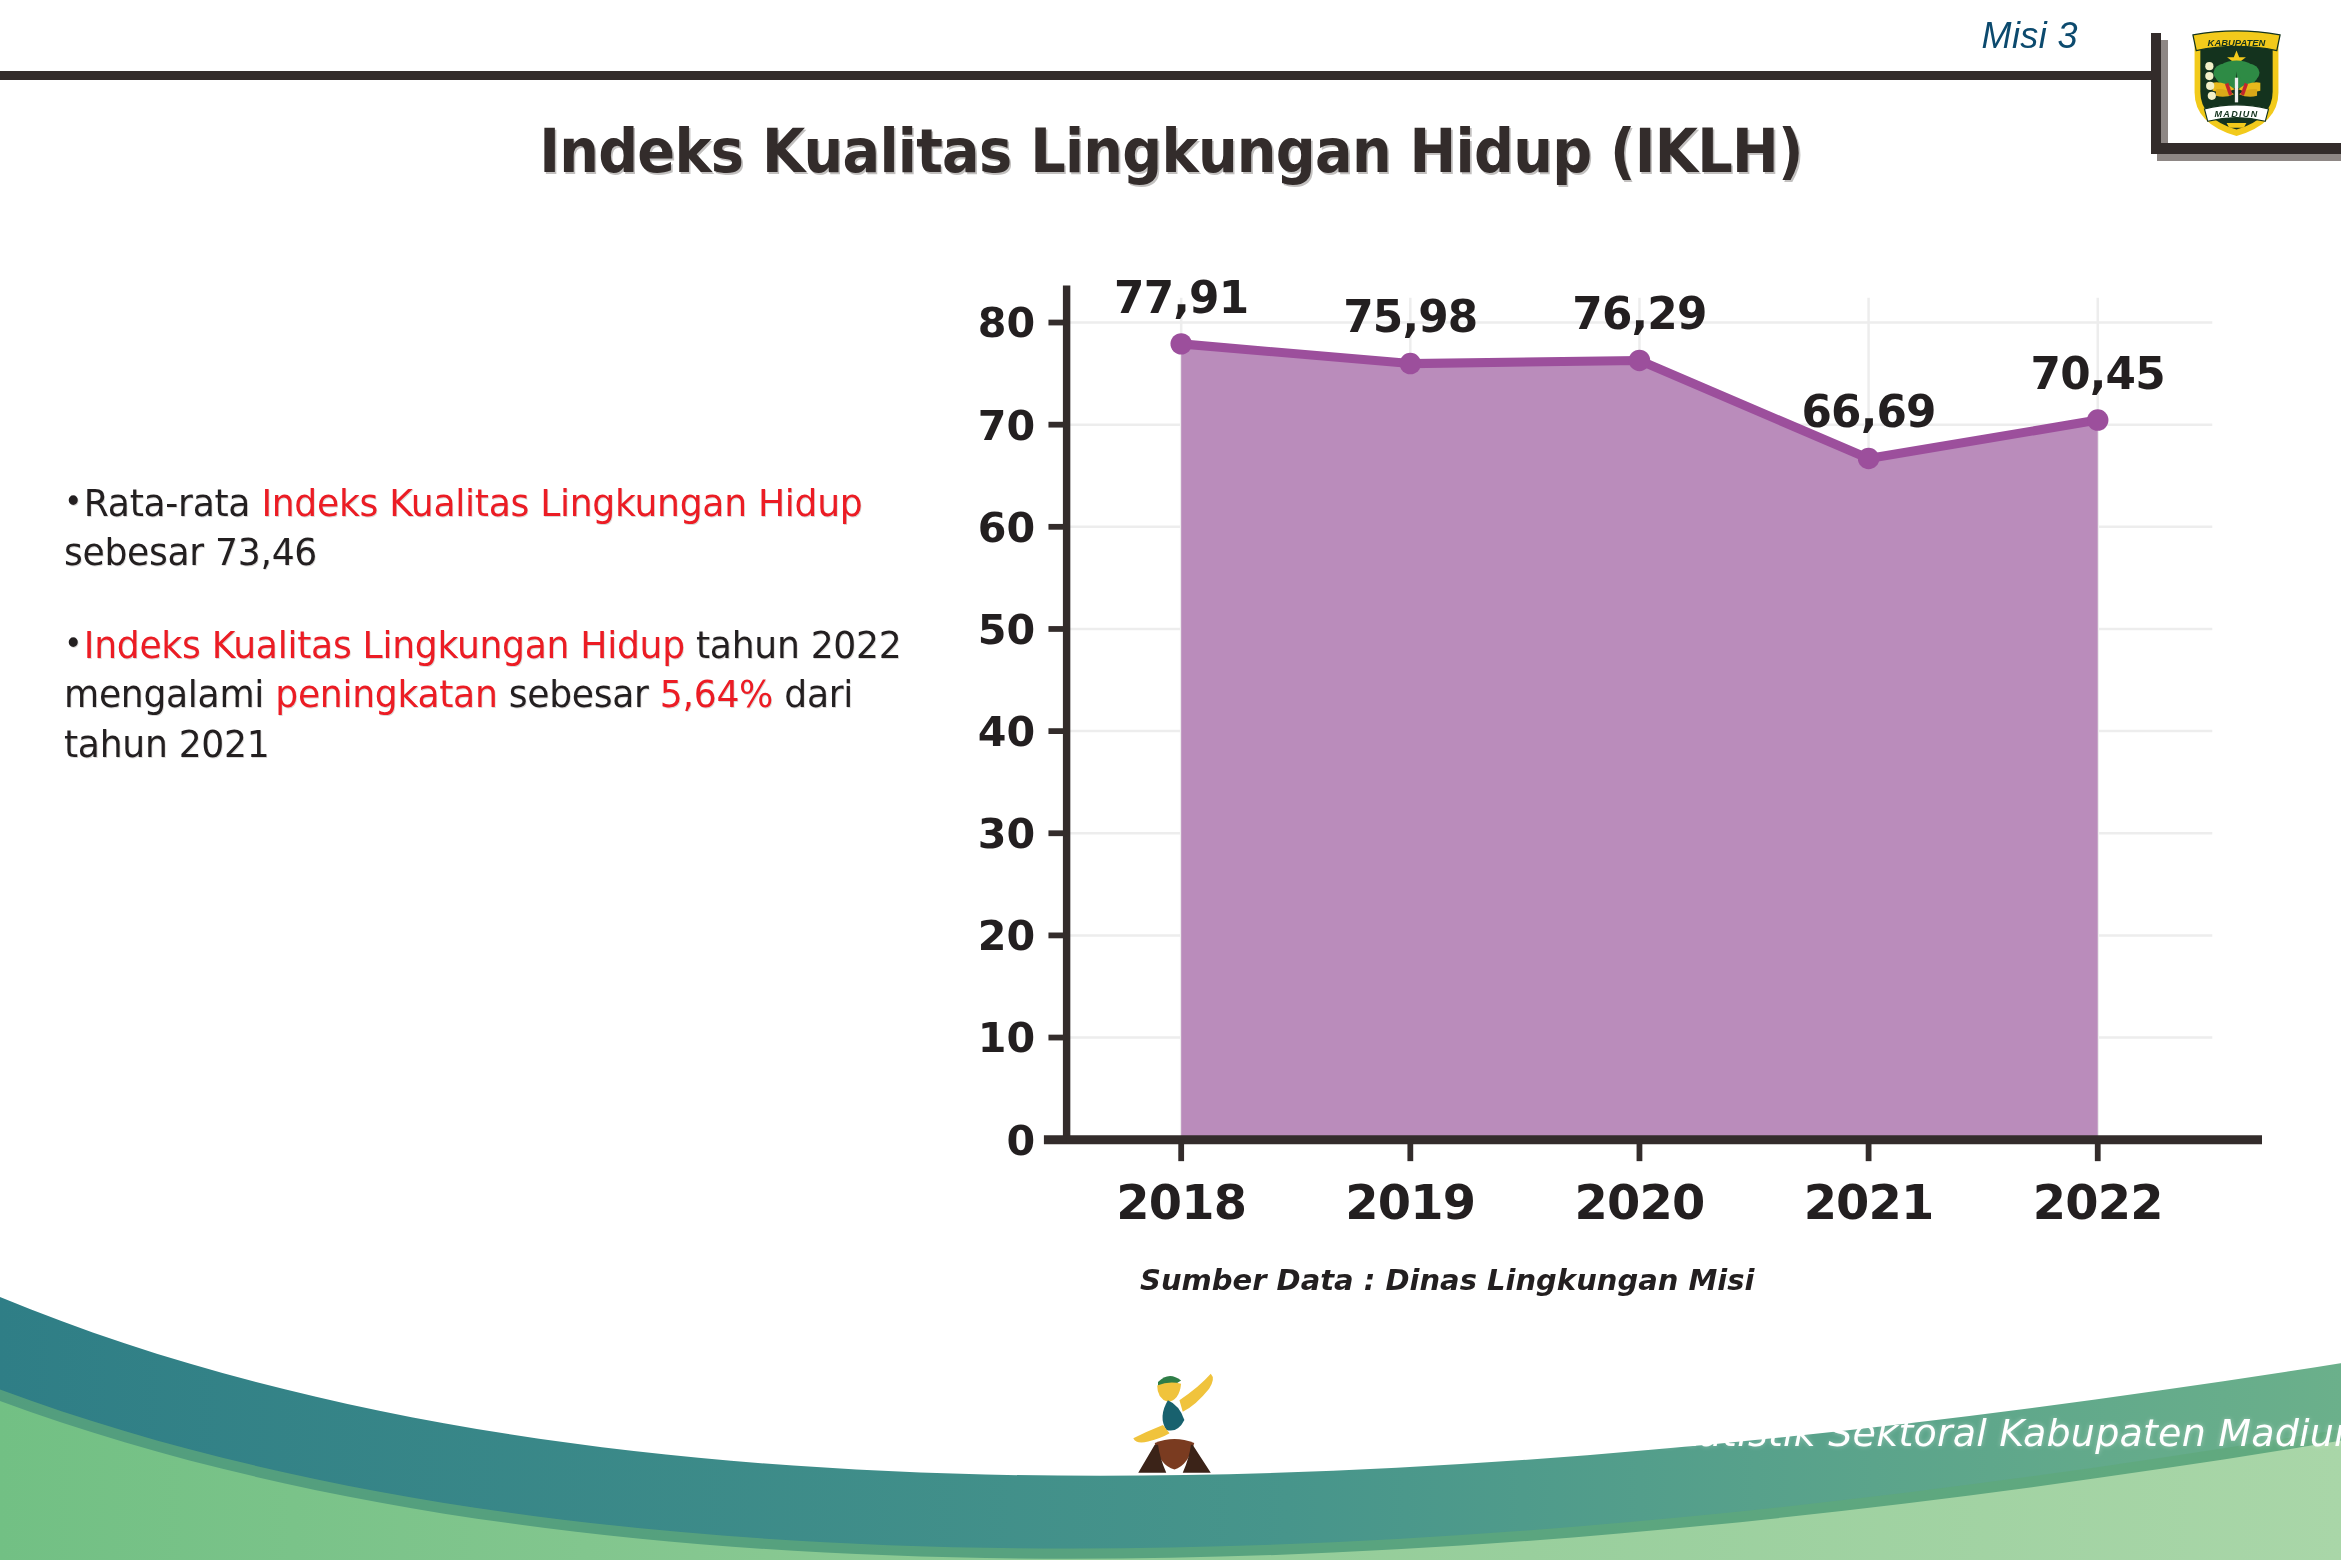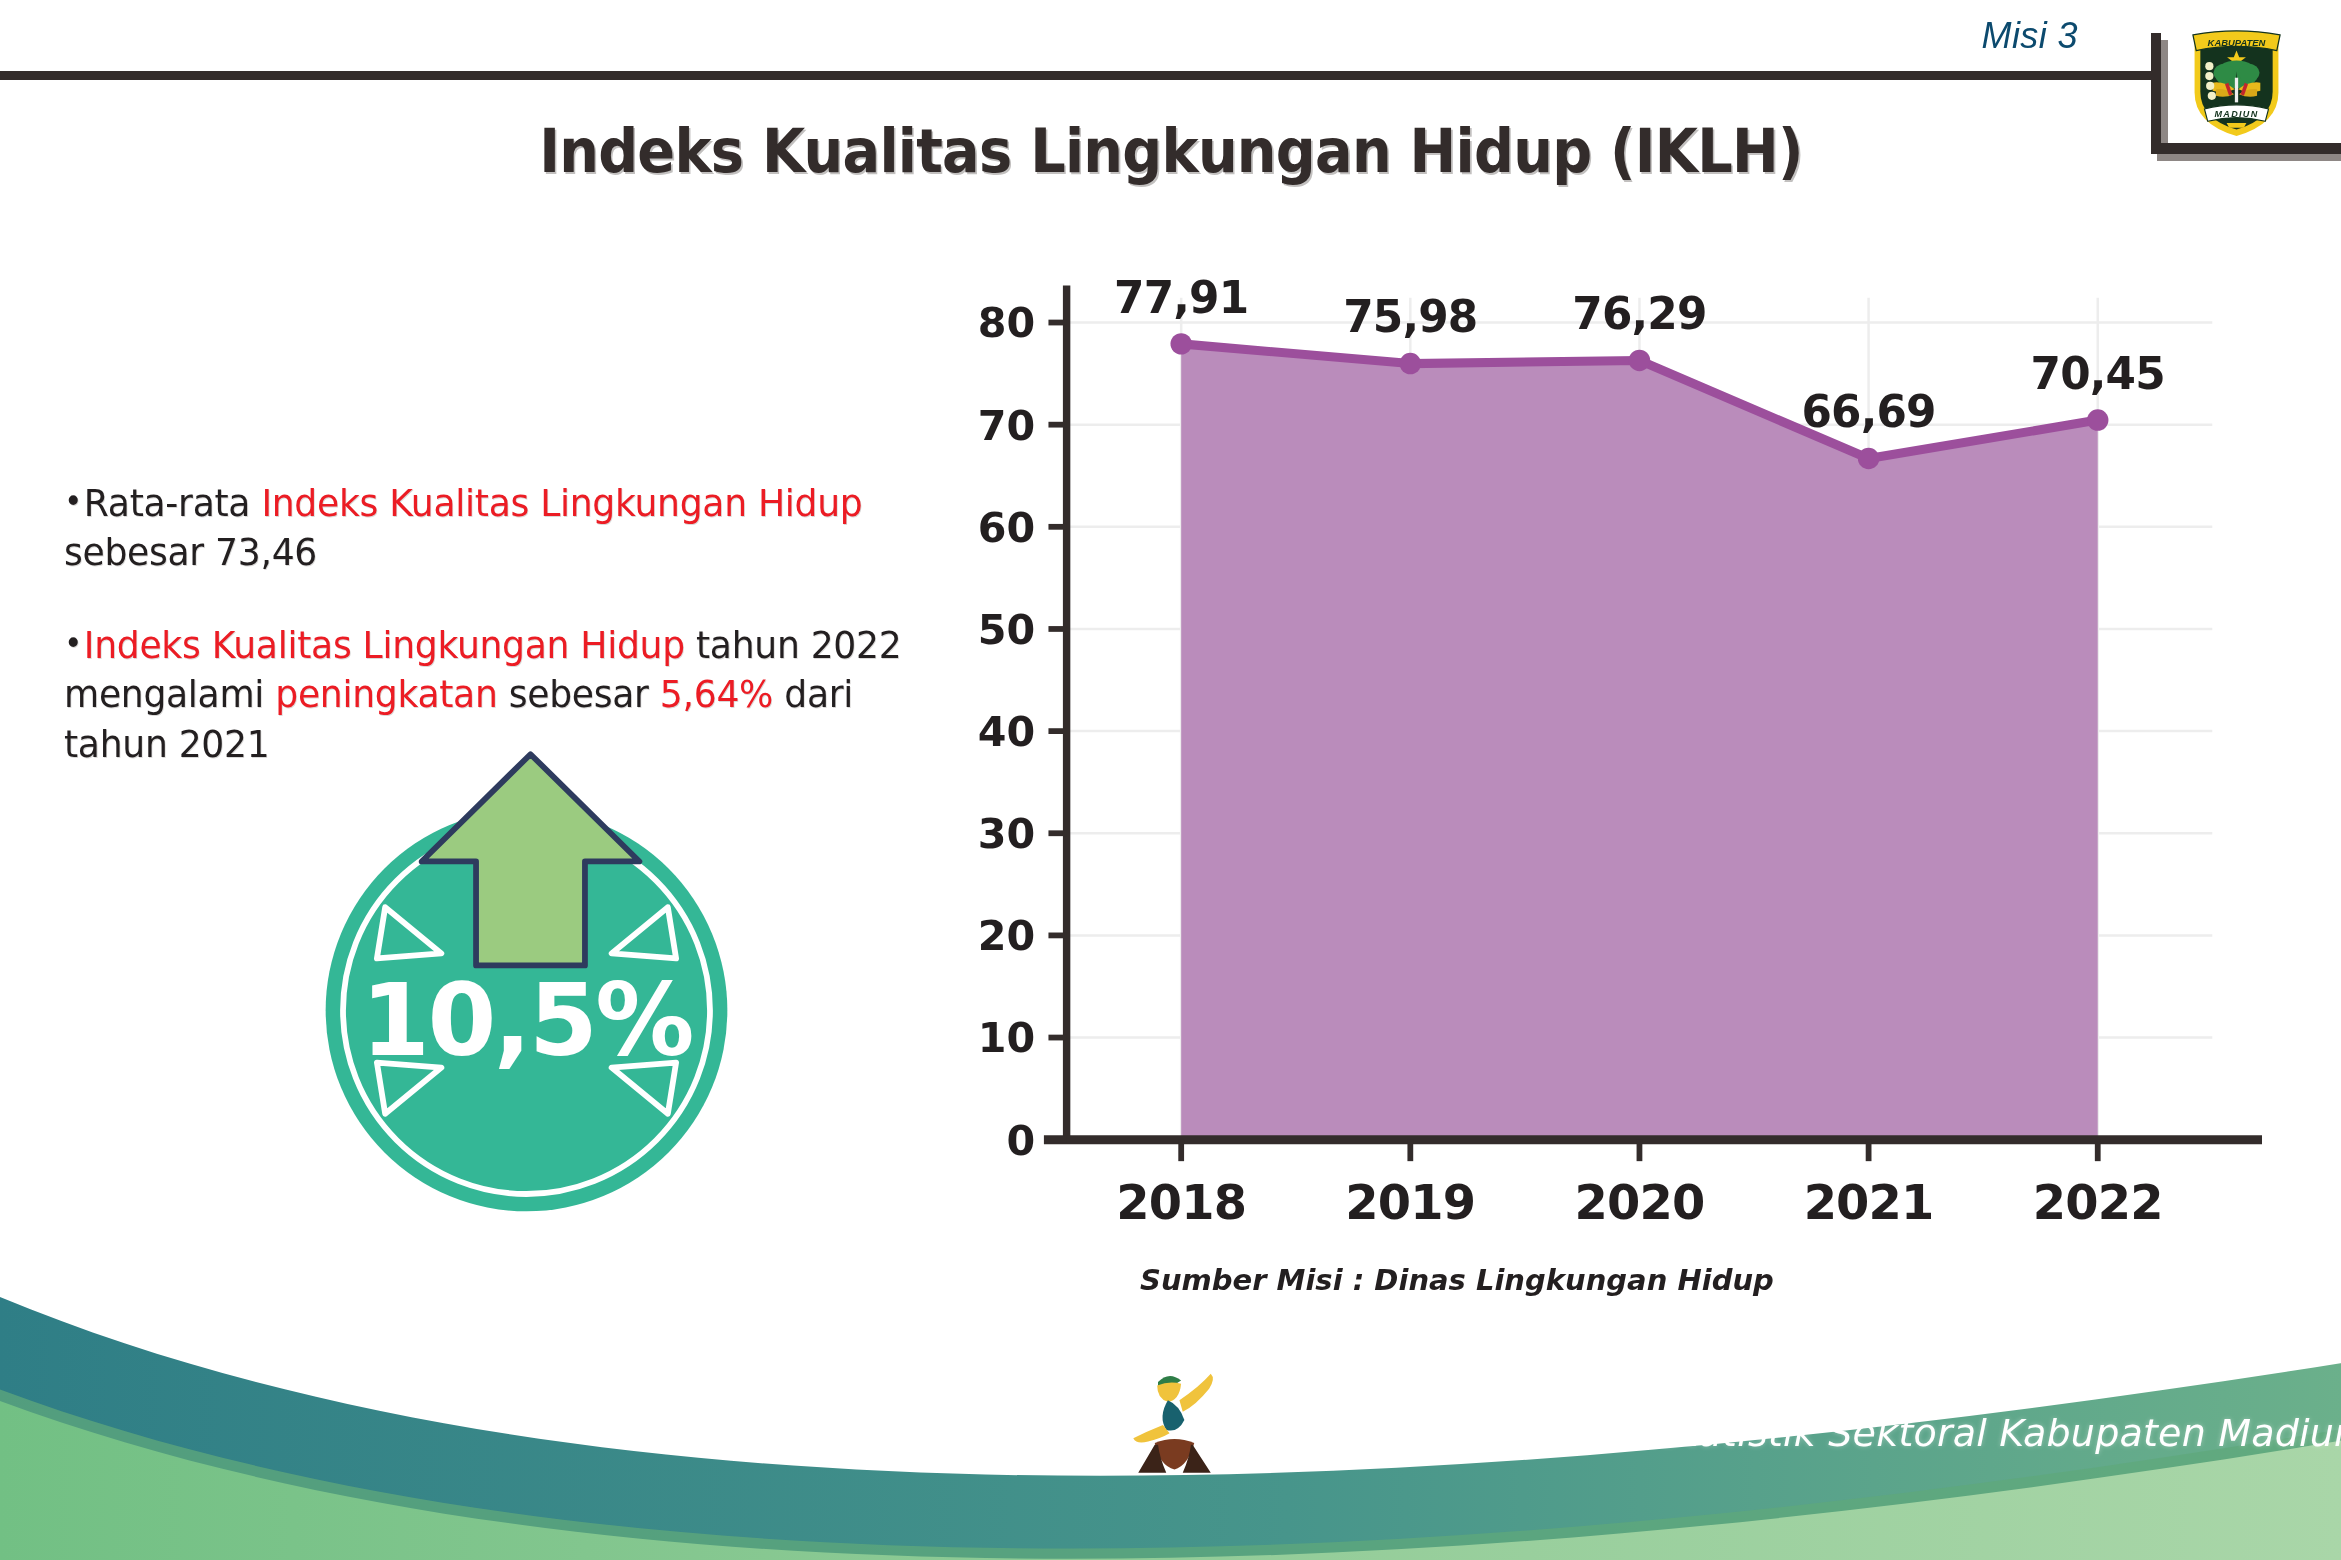--- a/index.html
+++ b/index.html
@@ -157,39 +157,20 @@
 
   <div class="bullets">
     <div class="bullet">
       <span class="dot">•</span><span>Rata-rata </span><span class="hl">Indeks Kualitas Lingkungan Hidup</span><span> sebesar 73,46</span>
     </div>
     <div class="bullet">
       <span class="dot">•</span><span class="hl">Indeks Kualitas Lingkungan Hidup</span><span> tahun 2022 mengalami </span><span class="hl">peningkatan</span><span> sebesar </span><span class="hl">5,64%</span><span> dari tahun 2021</span>
     </div>
   </div>
 
-  <div class="badge">
-    <svg width="405" height="405" viewBox="0 0 490 490" style="position:absolute;left:0;top:0;" aria-hidden="true">
-      <circle cx="245" cy="245" r="243" fill="#34B796"></circle>
-      <circle cx="245" cy="245" r="222" fill="none" stroke="#FFFFFF" stroke-width="7"></circle>
-
-      <g stroke="#FFFFFF" stroke-width="7" fill="none" stroke-linejoin="round">
-        <path d="M74 120 L142 176 L64 182 Z"></path>
-        <path d="M416 120 L348 176 L426 182 Z"></path>
-        <path d="M74 370 L142 314 L64 308 Z"></path>
-        <path d="M416 370 L348 314 L426 308 Z"></path>
-      </g>
-    </svg>
-    <div class="badge-arrow">
-      <svg width="231" height="248" viewBox="0 0 280 300" aria-hidden="true">
-        <path d="M140 6 L272 136 L206 136 L206 262 L74 262 L74 136 L8 136 Z" fill="#9BCB80" stroke="#2E3B5E" stroke-width="7" stroke-linejoin="round"></path>
-      </svg>
-    </div>
-    <div class="badge-value">10,5%</div>
-  </div>
 
   <div class="chart-panel">
     <svg class="chart-svg" id="chart-svg" width="1288" height="974" viewBox="0 0 1560 1180" aria-hidden="true">
       <g id="grid-lines">
           <line x1="112" x2="1500" y1="1050" y2="1050" stroke="#EDEDED" stroke-width="3"></line>
           <line x1="112" x2="1500" y1="926.25" y2="926.25" stroke="#EDEDED" stroke-width="3"></line>
           <line x1="112" x2="1500" y1="802.5" y2="802.5" stroke="#EDEDED" stroke-width="3"></line>
           <line x1="112" x2="1500" y1="678.75" y2="678.75" stroke="#EDEDED" stroke-width="3"></line>
           <line x1="112" x2="1500" y1="555" y2="555" stroke="#EDEDED" stroke-width="3"></line>
           <line x1="112" x2="1500" y1="431.25" y2="431.25" stroke="#EDEDED" stroke-width="3"></line>
@@ -250,21 +231,21 @@
       <g id="dlabel-group">
           <text x="250.8" y="47.863750000000095" class="dlabel">77,91</text>
           <text x="528.4000000000001" y="71.74749999999995" class="dlabel">75,98</text>
           <text x="806" y="67.91125" class="dlabel">76,29</text>
           <text x="1083.6000000000001" y="186.71125000000006" class="dlabel">66,69</text>
           <text x="1361.2" y="140.18124999999998" class="dlabel">70,45</text>
         </g>
     </svg>
   </div>
 
-  <div class="source-note">Sumber Misi : Dinas Lingkungan Hidup</div>
+  <div class="source-note">Sumber Data : Dinas Lingkungan Misi</div>
 
   <div class="footer">
     <svg width="2342" height="297" viewBox="0 0 2836 360" preserveAspectRatio="none" aria-hidden="true">
       <defs>
         <linearGradient id="gdark" x1="0" y1="0" x2="1" y2="0">
           <stop offset="0%" stop-color="#2F7E86"></stop>
           <stop offset="55%" stop-color="#47958B"></stop>
           <stop offset="100%" stop-color="#6BB08B"></stop>
         </linearGradient>
         <linearGradient id="glight" x1="0" y1="0" x2="1" y2="0">

